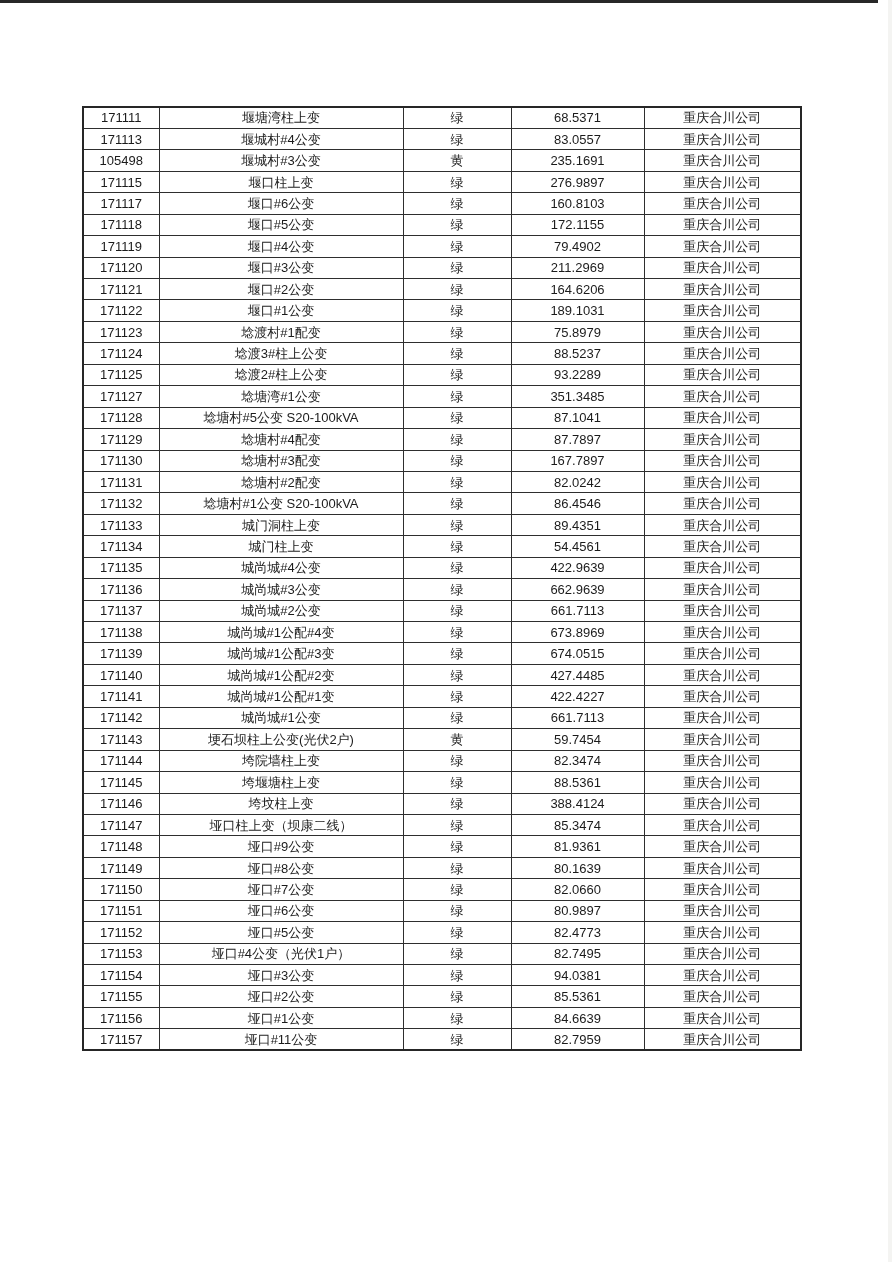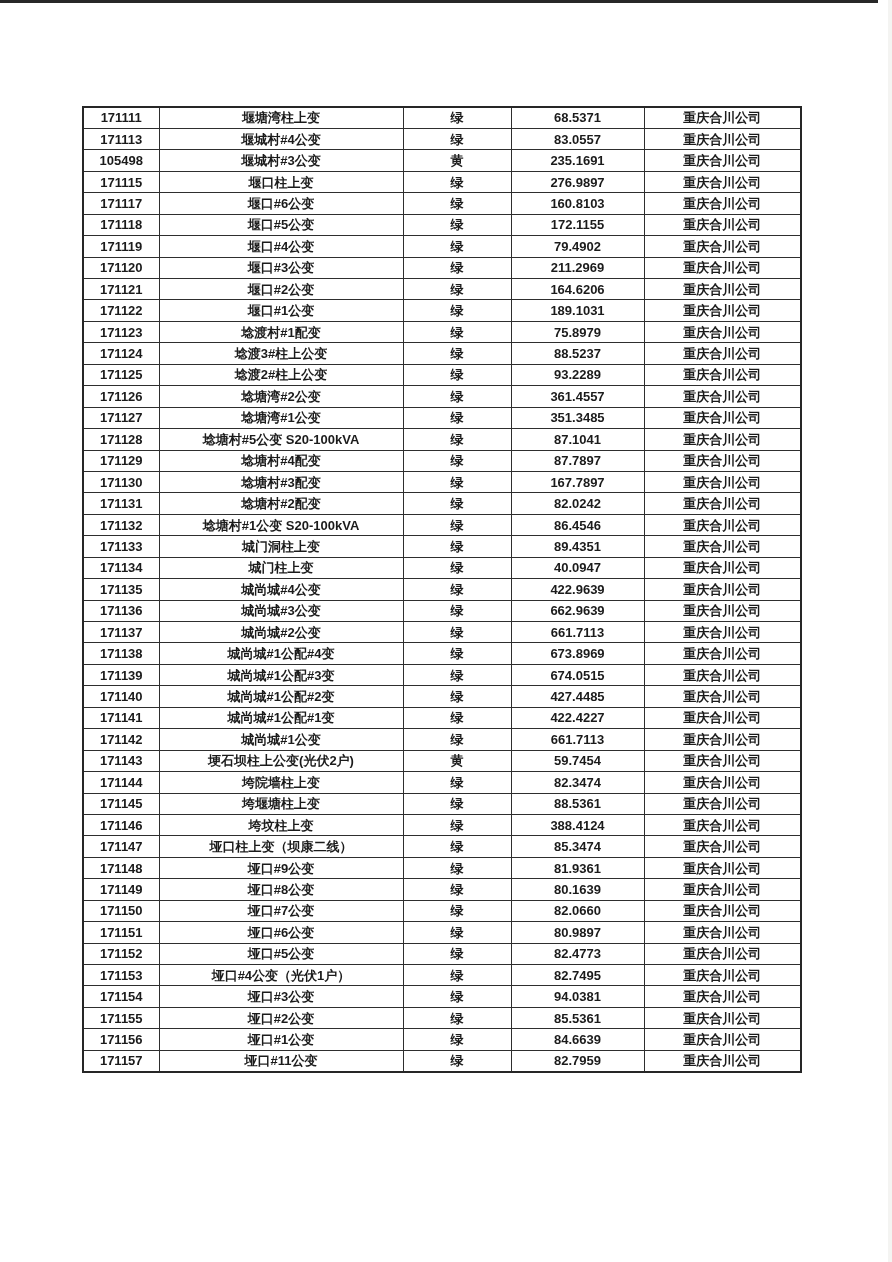--- a/index.html
+++ b/index.html
@@ -27,21 +27,20 @@
     top: 0;
     right: 0;
     width: 4px;
     height: 100%;
     background: #f4f4f2;
   }
   .table-wrap {
     position: absolute;
     left: 82px;
     top: 106px;
-    font-weight: bold;
   }
   table.data-table {
     border-collapse: collapse;
     table-layout: fixed;
     width: 718px;
     border: 2px solid #262626;
   }
   table.data-table td {
     border: 1px solid #2e2e2e;
     text-align: center;
@@ -177,27 +176,20 @@
   </tr>
 
   <tr>
     <td>171125</td>
     <td>埝渡2#柱上公变</td>
     <td>绿</td>
     <td>93.2289</td>
     <td>重庆合川公司</td>
   </tr>
 
-  <tr>
-    <td>171126</td>
-    <td>埝塘湾#2公变</td>
-    <td>绿</td>
-    <td>361.4557</td>
-    <td>重庆合川公司</td>
-  </tr>
 
   <tr>
     <td>171127</td>
     <td>埝塘湾#1公变</td>
     <td>绿</td>
     <td>351.3485</td>
     <td>重庆合川公司</td>
   </tr>
 
   <tr>
@@ -245,21 +237,21 @@
     <td>城门洞柱上变</td>
     <td>绿</td>
     <td>89.4351</td>
     <td>重庆合川公司</td>
   </tr>
 
   <tr>
     <td>171134</td>
     <td>城门柱上变</td>
     <td>绿</td>
-    <td>40.0947</td>
+    <td>54.4561</td>
     <td>重庆合川公司</td>
   </tr>
 
   <tr>
     <td>171135</td>
     <td>城尚城#4公变</td>
     <td>绿</td>
     <td>422.9639</td>
     <td>重庆合川公司</td>
   </tr>

